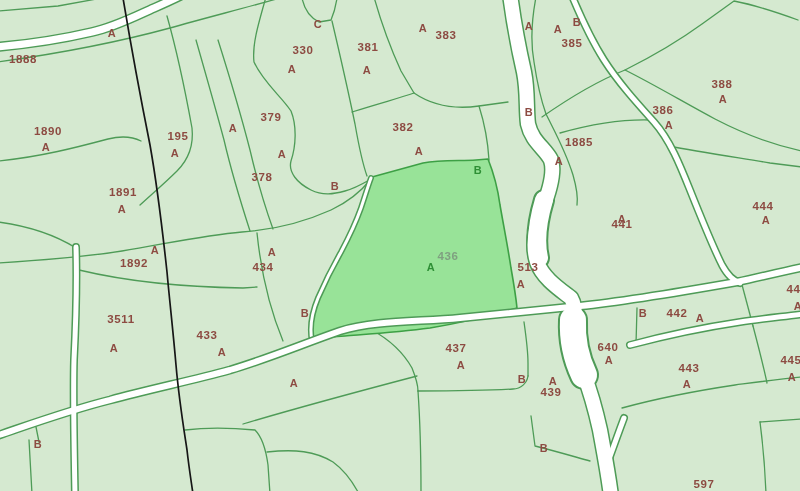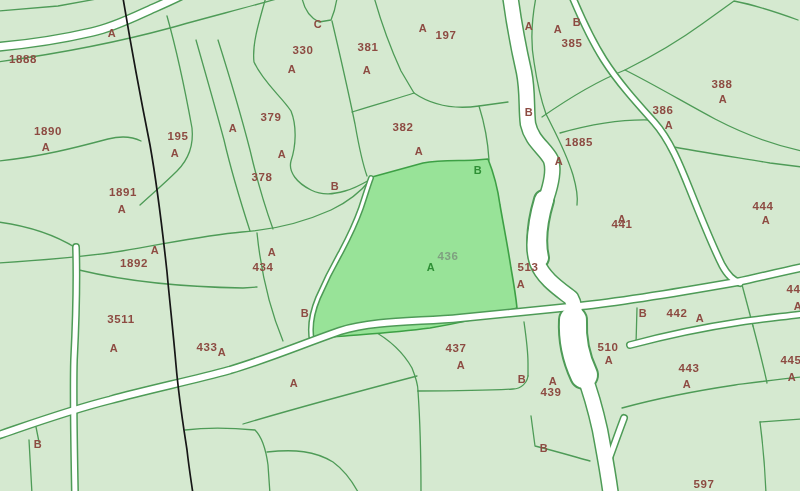--- a/index.html
+++ b/index.html
@@ -131,21 +131,21 @@
       <div class="lbl ltr" style="left: 233px; top: 128px;">A</div>
       <div class="lbl num" style="left: 271px; top: 118px;">379</div>
       <div class="lbl ltr" style="left: 282px; top: 154px;">A</div>
       <div class="lbl num" style="left: 262px; top: 178px;">378</div>
       <div class="lbl num" style="left: 303px; top: 51px;">330</div>
       <div class="lbl ltr" style="left: 292px; top: 69px;">A</div>
       <div class="lbl ltr" style="left: 318px; top: 24px;">C</div>
       <div class="lbl num" style="left: 368px; top: 48px;">381</div>
       <div class="lbl ltr" style="left: 367px; top: 70px;">A</div>
       <div class="lbl ltr" style="left: 423px; top: 28px;">A</div>
-      <div class="lbl num" style="left: 446px; top: 36px;">197</div>
+      <div class="lbl num" style="left: 446px; top: 36px;">383</div>
       <div class="lbl num" style="left: 403px; top: 128px;">382</div>
       <div class="lbl ltr" style="left: 419px; top: 151px;">A</div>
       <div class="lbl ltr" style="left: 335px; top: 186px;">B</div>
       <div class="lbl ltr" style="left: 529px; top: 26px;">A</div>
       <div class="lbl ltr" style="left: 558px; top: 29px;">A</div>
       <div class="lbl ltr" style="left: 577px; top: 22px;">B</div>
       <div class="lbl num" style="left: 566px; top: 44px; margin-left: 6px;">385</div>
       <div class="lbl ltr" style="left: 529px; top: 112px;">B</div>
       <div class="lbl num" style="left: 559px; top: 143px; margin-left: 20px;">1885</div>
       <div class="lbl ltr" style="left: 559px; top: 161px;">A</div>
@@ -164,31 +164,31 @@
       <div class="lbl ltr" style="left: 272px; top: 252px;">A</div>
       <div class="lbl num" style="left: 263px; top: 268px;">434</div>
       <div class="lbl num-selected" style="left: 408px; top: 257px; margin-left: 40px;">436</div>
       <div class="lbl ltr-selected" style="left: 431px; top: 267px;">A</div>
       <div class="lbl ltr-selected" style="left: 478px; top: 170px;">B</div>
       <div class="lbl num" style="left: 528px; top: 268px;">513</div>
       <div class="lbl ltr" style="left: 521px; top: 284px;">A</div>
       <div class="lbl ltr" style="left: 305px; top: 313px;">B</div>
       <div class="lbl num" style="left: 121px; top: 320px;">3511</div>
       <div class="lbl ltr" style="left: 114px; top: 348px;">A</div>
-      <div class="lbl num" style="left: 207px; top: 348px;">433</div>
+      <div class="lbl num" style="left: 207px; top: 336px;">433</div>
       <div class="lbl ltr" style="left: 222px; top: 352px;">A</div>
       <div class="lbl ltr" style="left: 38px; top: 444px;">B</div>
       <div class="lbl ltr" style="left: 294px; top: 383px;">A</div>
       <div class="lbl num" style="left: 456px; top: 349px;">437</div>
       <div class="lbl ltr" style="left: 461px; top: 365px;">A</div>
       <div class="lbl ltr" style="left: 522px; top: 379px;">B</div>
       <div class="lbl ltr" style="left: 553px; top: 381px;">A</div>
       <div class="lbl num" style="left: 551px; top: 393px;">439</div>
       <div class="lbl ltr" style="left: 544px; top: 448px;">B</div>
-      <div class="lbl num" style="left: 608px; top: 348px;">510</div>
+      <div class="lbl num" style="left: 608px; top: 348px;">640</div>
       <div class="lbl ltr" style="left: 609px; top: 360px;">A</div>
       <div class="lbl ltr" style="left: 643px; top: 313px;">B</div>
       <div class="lbl num" style="left: 677px; top: 314px;">442</div>
       <div class="lbl ltr" style="left: 700px; top: 318px;">A</div>
       <div class="lbl num" style="left: 689px; top: 369px;">443</div>
       <div class="lbl ltr" style="left: 687px; top: 384px;">A</div>
       <div class="lbl num" style="left: 791px; top: 361px;">445</div>
       <div class="lbl ltr" style="left: 792px; top: 377px;">A</div>
       <div class="lbl num" style="left: 797px; top: 290px;">444</div>
       <div class="lbl ltr" style="left: 798px; top: 306px;">A</div>

